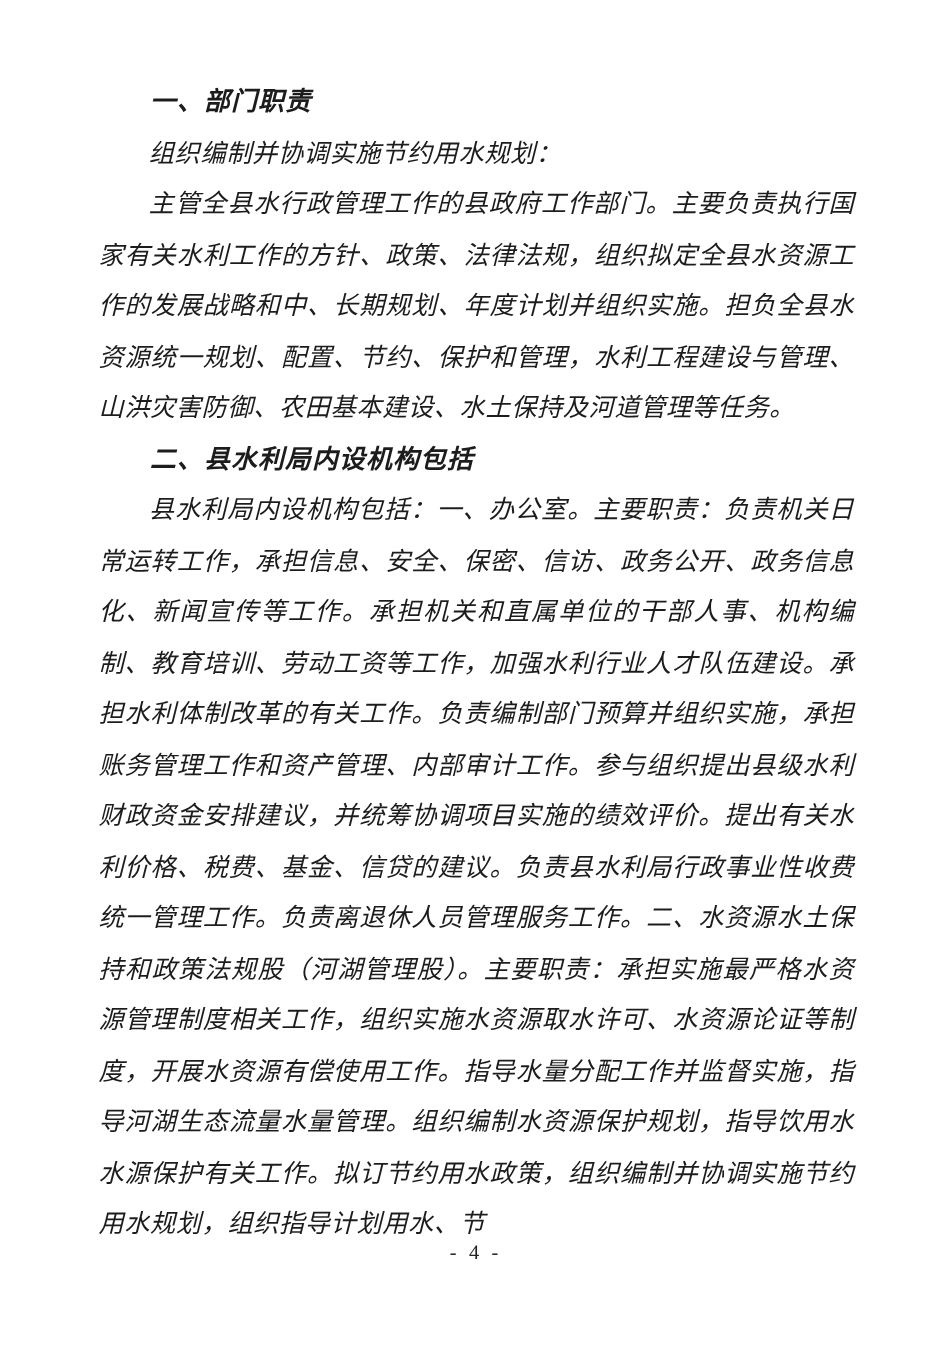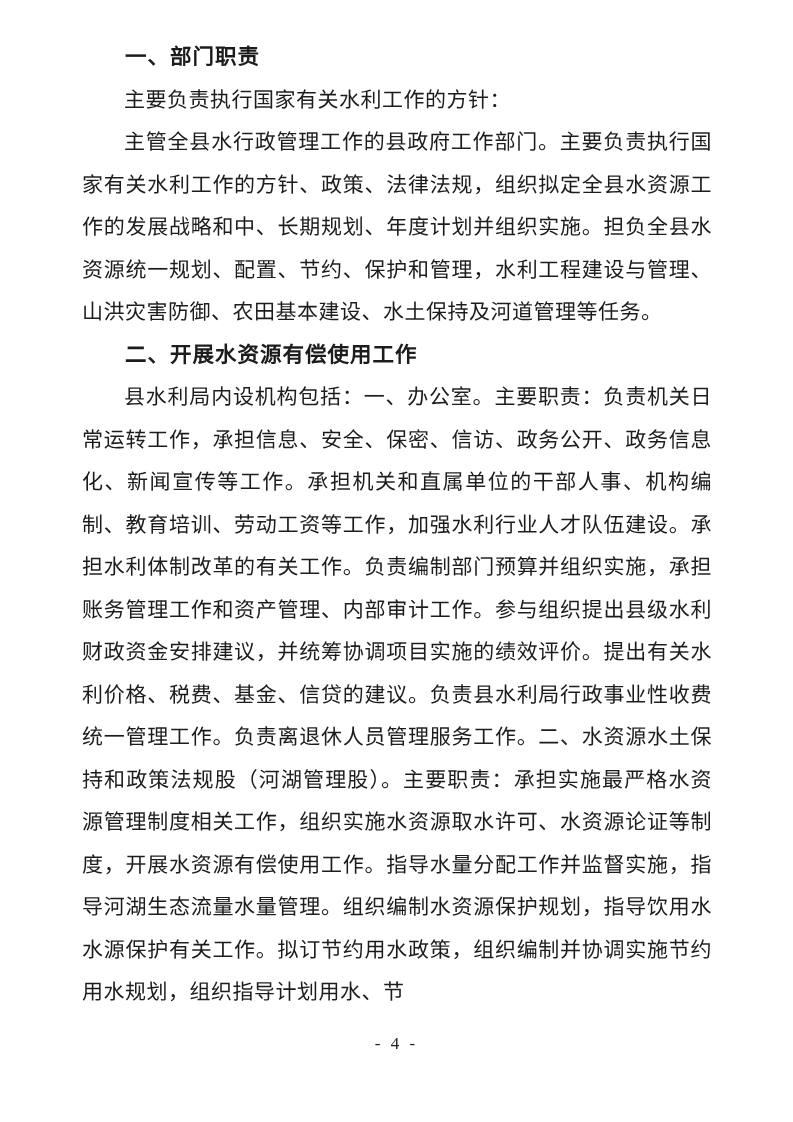--- a/index.html
+++ b/index.html
@@ -16,26 +16,27 @@
     color: #1c1c1c;
   }
   .doc-page {
     position: absolute;
     inset: 0;
     background: #ffffff;
   }
   .doc-body {
     position: absolute;
     left: 82px;
-    top: 36px;
+    top: 64px;
     width: 630px;
     font-size: 21px;
     line-height: 42.5px;
     text-align: justify;
     letter-spacing: 0.5px;
+    font-style: italic;
   }
   .doc-body p,
   .doc-body h2,
   .doc-body h3 {
     margin: 0;
     padding: 0;
     text-indent: 2em;
     font-size: 21px;
     font-weight: normal;
   }
@@ -58,25 +59,25 @@
   }
 </style>
 </head>
 <body>
 
 <div class="doc-page">
 
   <div class="doc-body">
     <h2>一、部门职责</h2>
 
-    <p>主要负责执行国家有关水利工作的方针：</p>
+    <p>组织编制并协调实施节约用水规划：</p>
 
     <p>主管全县水行政管理工作的县政府工作部门。主要负责执行国家有关水利工作的方针、政策、法律法规，组织拟定全县水资源工作的发展战略和中、长期规划、年度计划并组织实施。担负全县水资源统一规划、配置、节约、保护和管理，水利工程建设与管理、山洪灾害防御、农田基本建设、水土保持及河道管理等任务。</p>
 
-    <h2>二、开展水资源有偿使用工作</h2>
+    <h2>二、县水利局内设机构包括</h2>
 
 
     <p>县水利局内设机构包括：一、办公室。主要职责：负责机关日常运转工作，承担信息、安全、保密、信访、政务公开、政务信息化、新闻宣传等工作。承担机关和直属单位的干部人事、机构编制、教育培训、劳动工资等工作，加强水利行业人才队伍建设。承担水利体制改革的有关工作。负责编制部门预算并组织实施，承担账务管理工作和资产管理、内部审计工作。参与组织提出县级水利财政资金安排建议，并统筹协调项目实施的绩效评价。提出有关水利价格、税费、基金、信贷的建议。负责县水利局行政事业性收费统一管理工作。负责离退休人员管理服务工作。二、水资源水土保持和政策法规股（河湖管理股）。主要职责：承担实施最严格水资源管理制度相关工作，组织实施水资源取水许可、水资源论证等制度，开展水资源有偿使用工作。指导水量分配工作并监督实施，指导河湖生态流量水量管理。组织编制水资源保护规划，指导饮用水水源保护有关工作。拟订节约用水政策，组织编制并协调实施节约用水规划，组织指导计划用水、节</p>
   </div>
 
   <div class="doc-footer">
     <span>- 4 -</span>
   </div>
 
 </div>

